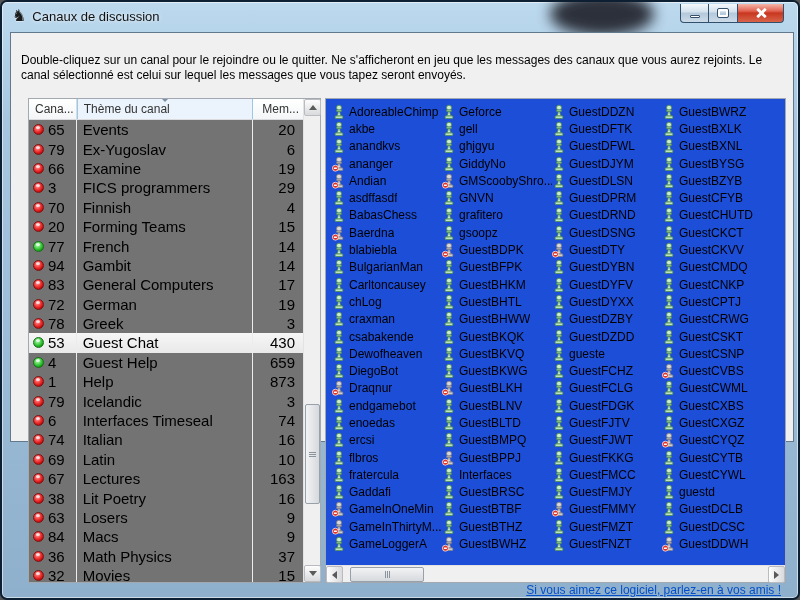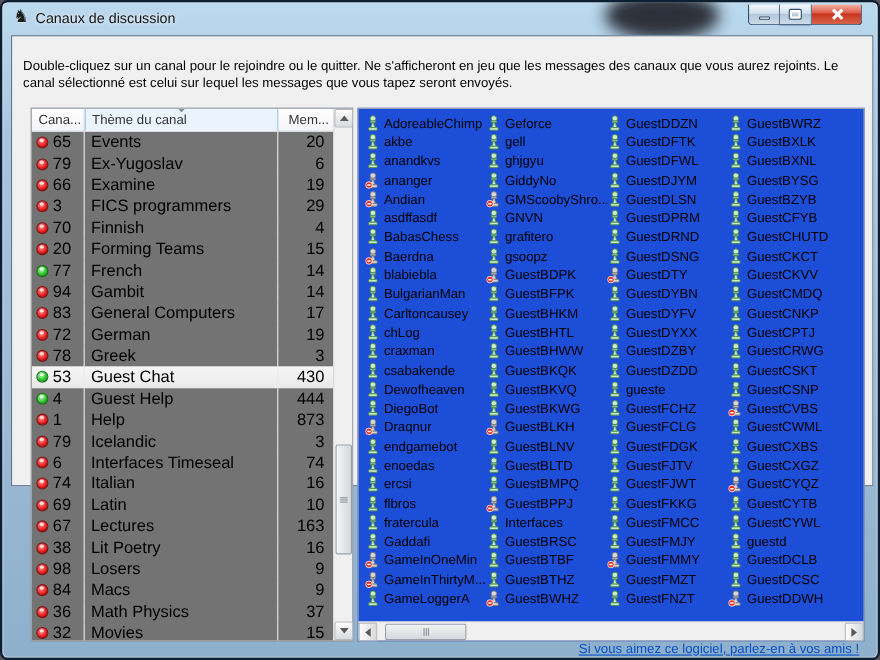--- a/index.html
+++ b/index.html
@@ -211,21 +211,21 @@
        </div>
        <div class="cell c-theme">Guest Chat</div>
        <div class="cell c-mem">430</div>
      </div>
           <div class="trow">
        <div class="cell c-num">
          <span class="ball green"></span>
          <span>4</span>
        </div>
        <div class="cell c-theme">Guest Help</div>
-       <div class="cell c-mem">444</div>
+       <div class="cell c-mem">659</div>
      </div>
           <div class="trow">
        <div class="cell c-num">
          <span class="ball red"></span>
          <span>1</span>
        </div>
        <div class="cell c-theme">Help</div>
        <div class="cell c-mem">873</div>
      </div>
           <div class="trow">
@@ -272,21 +272,21 @@
        <div class="cell c-num">
          <span class="ball red"></span>
          <span>38</span>
        </div>
        <div class="cell c-theme">Lit Poetry</div>
        <div class="cell c-mem">16</div>
      </div>
           <div class="trow">
        <div class="cell c-num">
          <span class="ball red"></span>
-         <span>98</span>
+         <span>63</span>
        </div>
        <div class="cell c-theme">Losers</div>
        <div class="cell c-mem">9</div>
      </div>
           <div class="trow">
        <div class="cell c-num">
          <span class="ball red"></span>
          <span>84</span>
        </div>
        <div class="cell c-theme">Macs</div>

